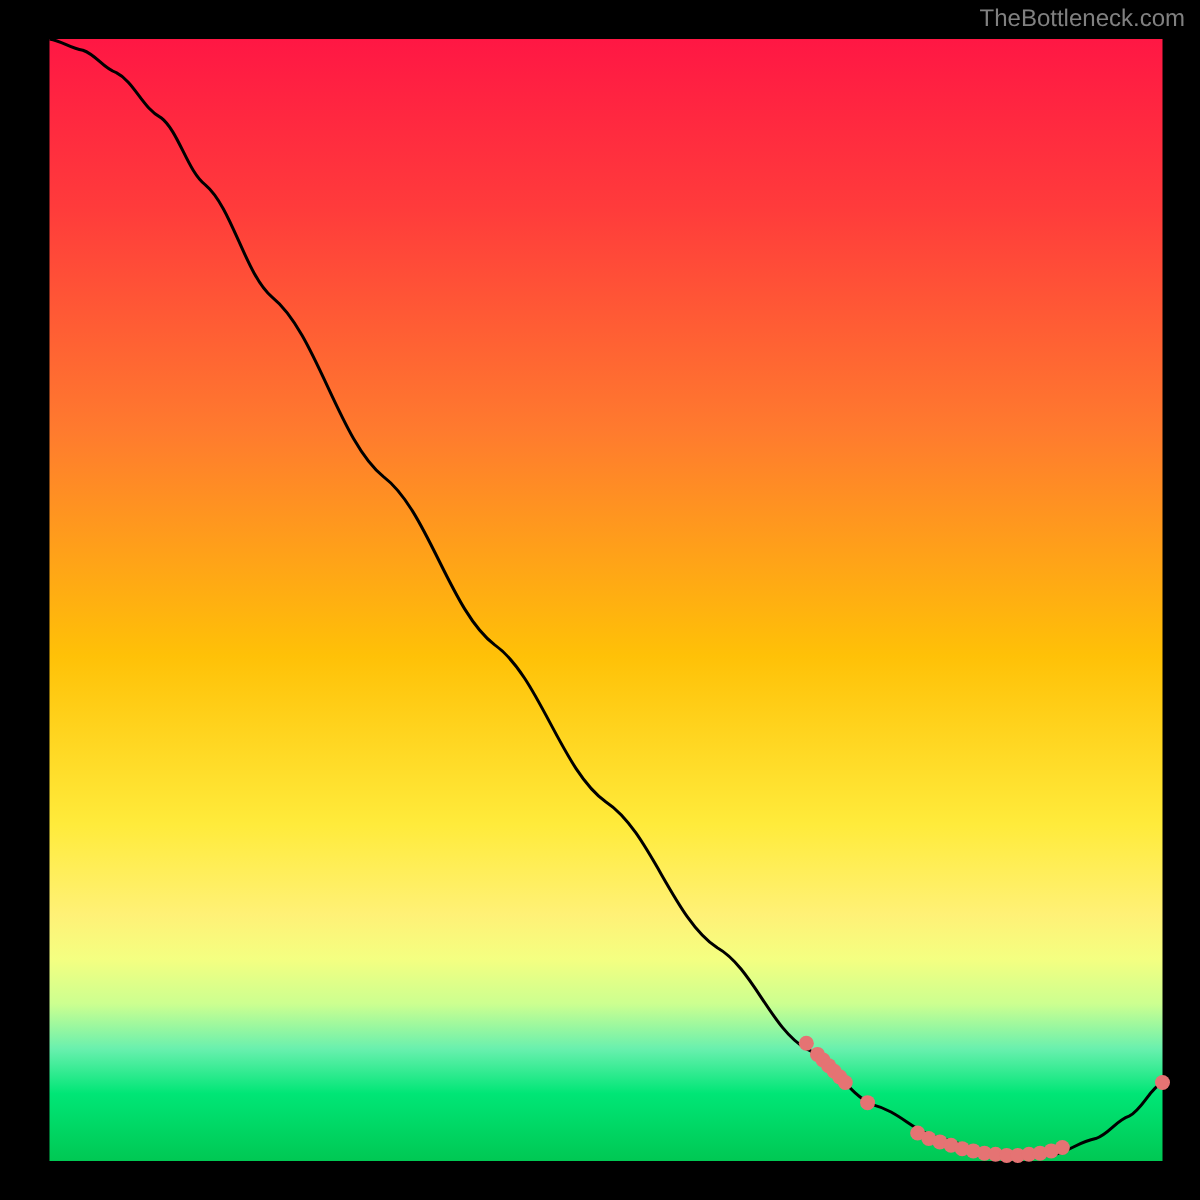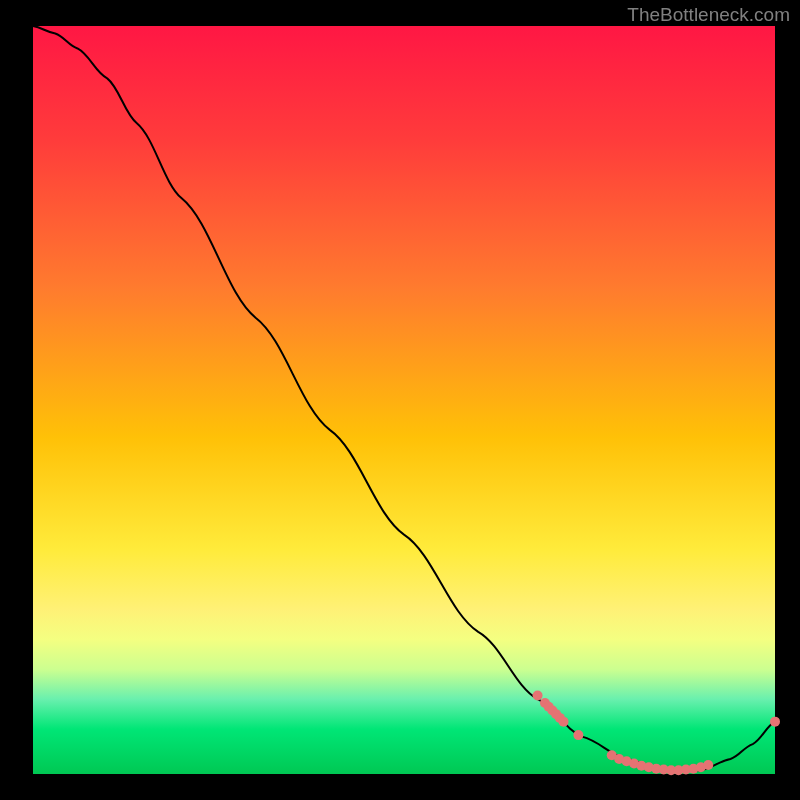--- a/index.html
+++ b/index.html
@@ -14,21 +14,21 @@
   .container {
     position: relative;
     width: 800px;
     height: 800px;
   }
   .watermark {
     position: absolute;
     top: 4px;
     right: 10px;
     color: #808080;
-    font-size: 19px;
+    font-size: 16px;
     font-weight: 500;
     z-index: 10;
   }
   svg {
     display: block;
   }
 </style>
 </head>
 <body>
 <div class="container">

